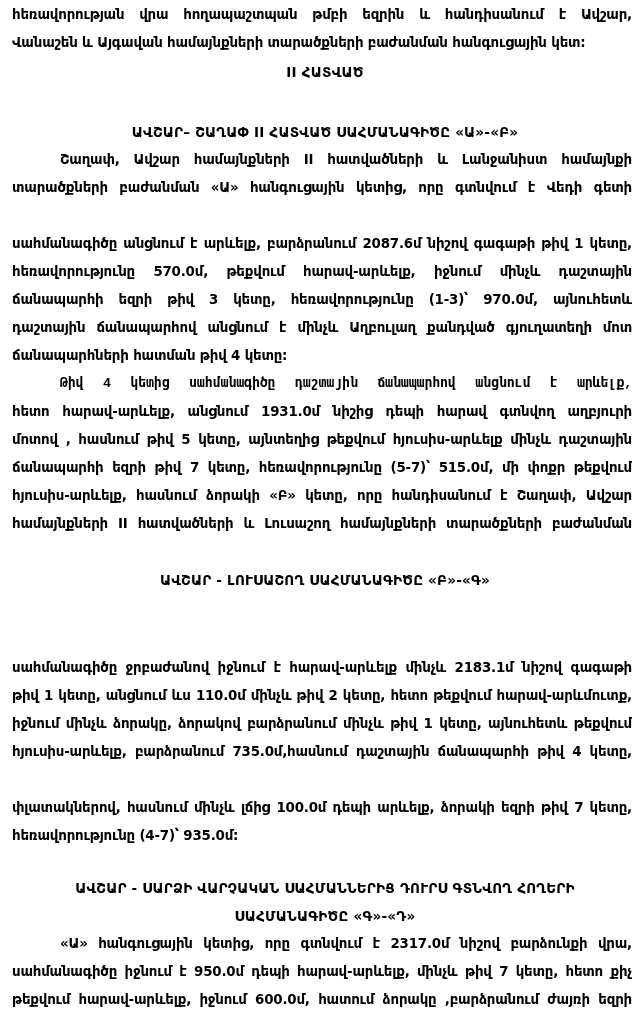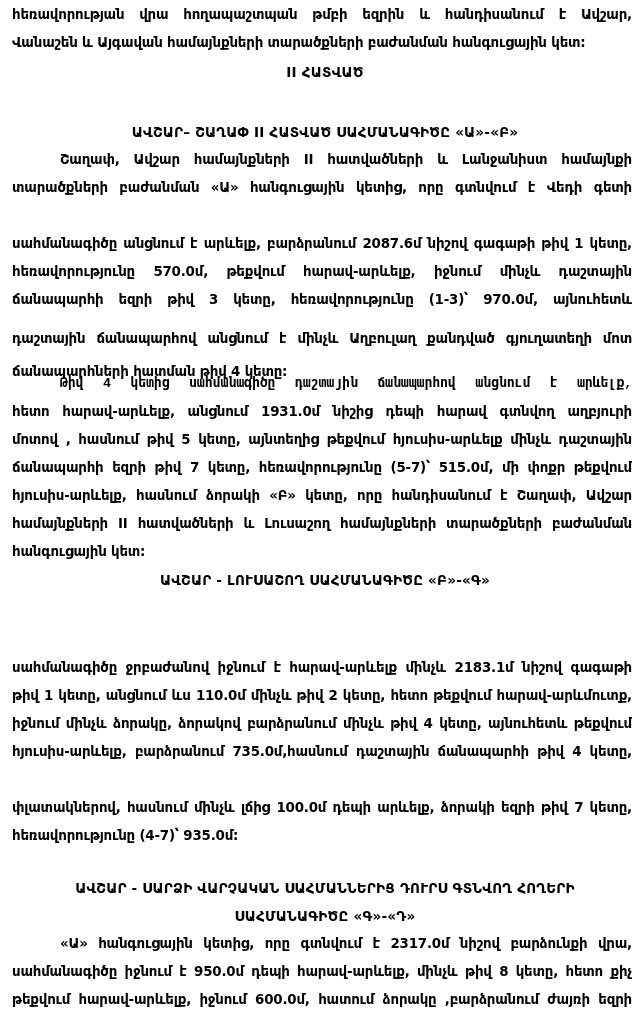--- a/index.html
+++ b/index.html
@@ -28,34 +28,33 @@
 <div class="page">
   <div class="line" style="top: 6px; white-space: normal; height: 18px; overflow: hidden;">հեռավորության վրա հողապաշտպան թմբի եզրին և հանդիսանում է Ավշար,</div>
   <div class="line last" style="top: 34px; white-space: normal; height: 18px; overflow: hidden;">Վանաշեն և Այգավան համայնքների տարածքների բաժանման հանգուցային կետ:</div>
   <div class="heading" style="top:63px">II ՀԱՏՎԱԾ</div>
   <div class="heading" style="top:123px">ԱՎՇԱՐ– ՇԱՂԱՓ II ՀԱՏՎԱԾ ՍԱՀՄԱՆԱԳԻԾԸ «Ա»-«Բ»</div>
   <div class="line indent" style="top: 151px; white-space: normal; height: 18px; overflow: hidden;">Շաղափ, Ավշար համայնքների II հատվածների և Լանջանիստ համայնքի</div>
   <div class="line" style="top: 179px; white-space: normal; height: 18px; overflow: hidden;">տարածքների բաժանման «Ա» հանգուցային կետից, որը գտնվում է Վեդի գետի</div>
   <div class="line" style="top: 235px; white-space: normal; height: 18px; overflow: hidden;">սահմանագիծը անցնում է արևելք, բարձրանում 2087.6մ նիշով գագաթի թիվ 1 կետը,</div>
   <div class="line" style="top: 263px; white-space: normal; height: 18px; overflow: hidden;">հեռավորությունը 570.0մ, թեքվում հարավ-արևելք, իջնում մինչև դաշտային</div>
   <div class="line" style="top: 291px; white-space: normal; height: 18px; overflow: hidden;">ճանապարհի եզրի թիվ 3 կետը, հեռավորությունը (1-3)՝ 970.0մ, այնուհետև</div>
-  <div class="line" style="top: 319px; white-space: normal; height: 18px; overflow: hidden; margin-top: 11px;">դաշտային ճանապարհով անցնում է մինչև Աղբուլաղ քանդված գյուղատեղի մոտ</div>
-  <div class="line last" style="top: 347px; white-space: normal; height: 18px; overflow: hidden; margin-top: 16px;">ճանապարհների հատման թիվ 4 կետը:</div>
+  <div class="line" style="top: 319px; white-space: normal; height: 18px; overflow: hidden;">դաշտային ճանապարհով անցնում է մինչև Աղբուլաղ քանդված գյուղատեղի մոտ</div>
+  <div class="line last" style="top: 347px; white-space: normal; height: 18px; overflow: hidden;">ճանապարհների հատման թիվ 4 կետը:</div>
   <div class="line indent" style="top: 375px; white-space: normal; height: 18px; overflow: hidden; font-family: Liberation Mono, monospace;">Թիվ 4 կետից սահմանագիծը դաշտային ճանապարհով անցնում է արևելք,</div>
   <div class="line" style="top: 403px; white-space: normal; height: 18px; overflow: hidden;">հետո հարավ-արևելք, անցնում 1931.0մ նիշից դեպի հարավ գտնվող աղբյուրի</div>
   <div class="line" style="top: 431px; white-space: normal; height: 18px; overflow: hidden;">մոտով , հասնում թիվ 5 կետը, այնտեղից թեքվում հյուսիս-արևելք մինչև դաշտային</div>
   <div class="line" style="top: 459px; white-space: normal; height: 18px; overflow: hidden;">ճանապարհի եզրի թիվ 7 կետը, հեռավորությունը (5-7)՝ 515.0մ, մի փոքր թեքվում</div>
   <div class="line" style="top: 487px; white-space: normal; height: 18px; overflow: hidden;">հյուսիս-արևելք, հասնում ձորակի «Բ» կետը, որը հանդիսանում է Շաղափ, Ավշար</div>
   <div class="line" style="top: 515px; white-space: normal; height: 18px; overflow: hidden;">համայնքների II հատվածների և Լուսաշող համայնքների տարածքների բաժանման</div>
-  <div class="line last" style="top: 543px; white-space: normal; height: 18px; overflow: hidden;">հանգուցային կետ:</div>
   <div class="heading" style="top:571px">ԱՎՇԱՐ - ԼՈՒՍԱՇՈՂ ՍԱՀՄԱՆԱԳԻԾԸ «Բ»-«Գ»</div>
   <div class="line" style="top: 659px; white-space: normal; height: 18px; overflow: hidden;">սահմանագիծը ջրբաժանով իջնում է հարավ-արևելք մինչև 2183.1մ նիշով գագաթի</div>
   <div class="line" style="top: 687px; white-space: normal; height: 18px; overflow: hidden;">թիվ 1 կետը, անցնում ևս 110.0մ մինչև թիվ 2 կետը, հետո թեքվում հարավ-արևմուտք,</div>
-  <div class="line" style="top: 715px; white-space: normal; height: 18px; overflow: hidden;">իջնում մինչև ձորակը, ձորակով բարձրանում մինչև թիվ 4 կետը, այնուհետև թեքվում</div>
+  <div class="line" style="top: 715px; white-space: normal; height: 18px; overflow: hidden;">իջնում մինչև ձորակը, ձորակով բարձրանում մինչև թիվ 1 կետը, այնուհետև թեքվում</div>
   <div class="line" style="top: 743px; white-space: normal; height: 18px; overflow: hidden;">հյուսիս-արևելք, բարձրանում 735.0մ,հասնում դաշտային ճանապարհի թիվ 4 կետը,</div>
   <div class="line" style="top: 799px; white-space: normal; height: 18px; overflow: hidden;">փլատակներով, հասնում մինչև լճից 100.0մ դեպի արևելք, ձորակի եզրի թիվ 7 կետը,</div>
   <div class="line last" style="top: 827px; white-space: normal; height: 18px; overflow: hidden;">հեռավորությունը (4-7)՝ 935.0մ:</div>
   <div class="heading" style="top:879px">ԱՎՇԱՐ - ՍԱՐՁԻ ՎԱՐՉԱԿԱՆ ՍԱՀՄԱՆՆԵՐԻՑ ԴՈՒՐՍ ԳՏՆՎՈՂ ՀՈՂԵՐԻ</div>
   <div class="heading" style="top:907px">ՍԱՀՄԱՆԱԳԻԾԸ «Գ»-«Դ»</div>
   <div class="line indent" style="top: 935px; white-space: normal; height: 18px; overflow: hidden;">«Ա» հանգուցային կետից, որը գտնվում է 2317.0մ նիշով բարձունքի վրա,</div>
-  <div class="line" style="top: 963px; white-space: normal; height: 18px; overflow: hidden;">սահմանագիծը իջնում է 950.0մ դեպի հարավ-արևելք, մինչև թիվ 8 կետը, հետո քիչ</div>
+  <div class="line" style="top: 963px; white-space: normal; height: 18px; overflow: hidden;">սահմանագիծը իջնում է 950.0մ դեպի հարավ-արևելք, մինչև թիվ 7 կետը, հետո քիչ</div>
   <div class="line" style="top: 991px; white-space: normal; height: 18px; overflow: hidden;">թեքվում հարավ-արևելք, իջնում 600.0մ, հատում ձորակը ,բարձրանում ժայռի եզրի</div>
 </div>
 
 </body></html>

